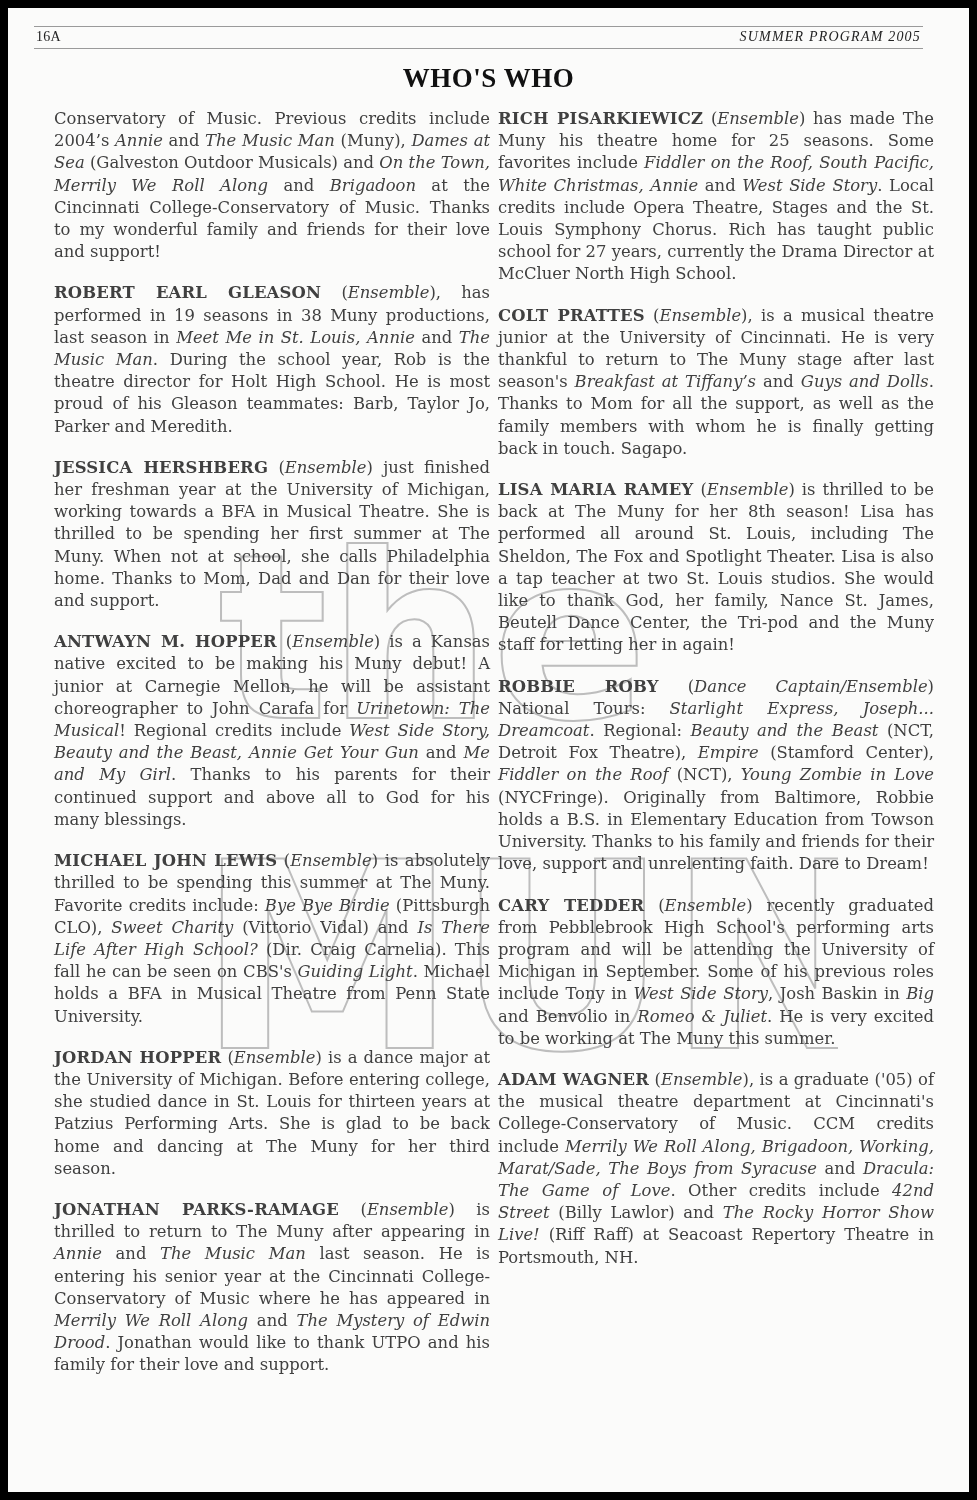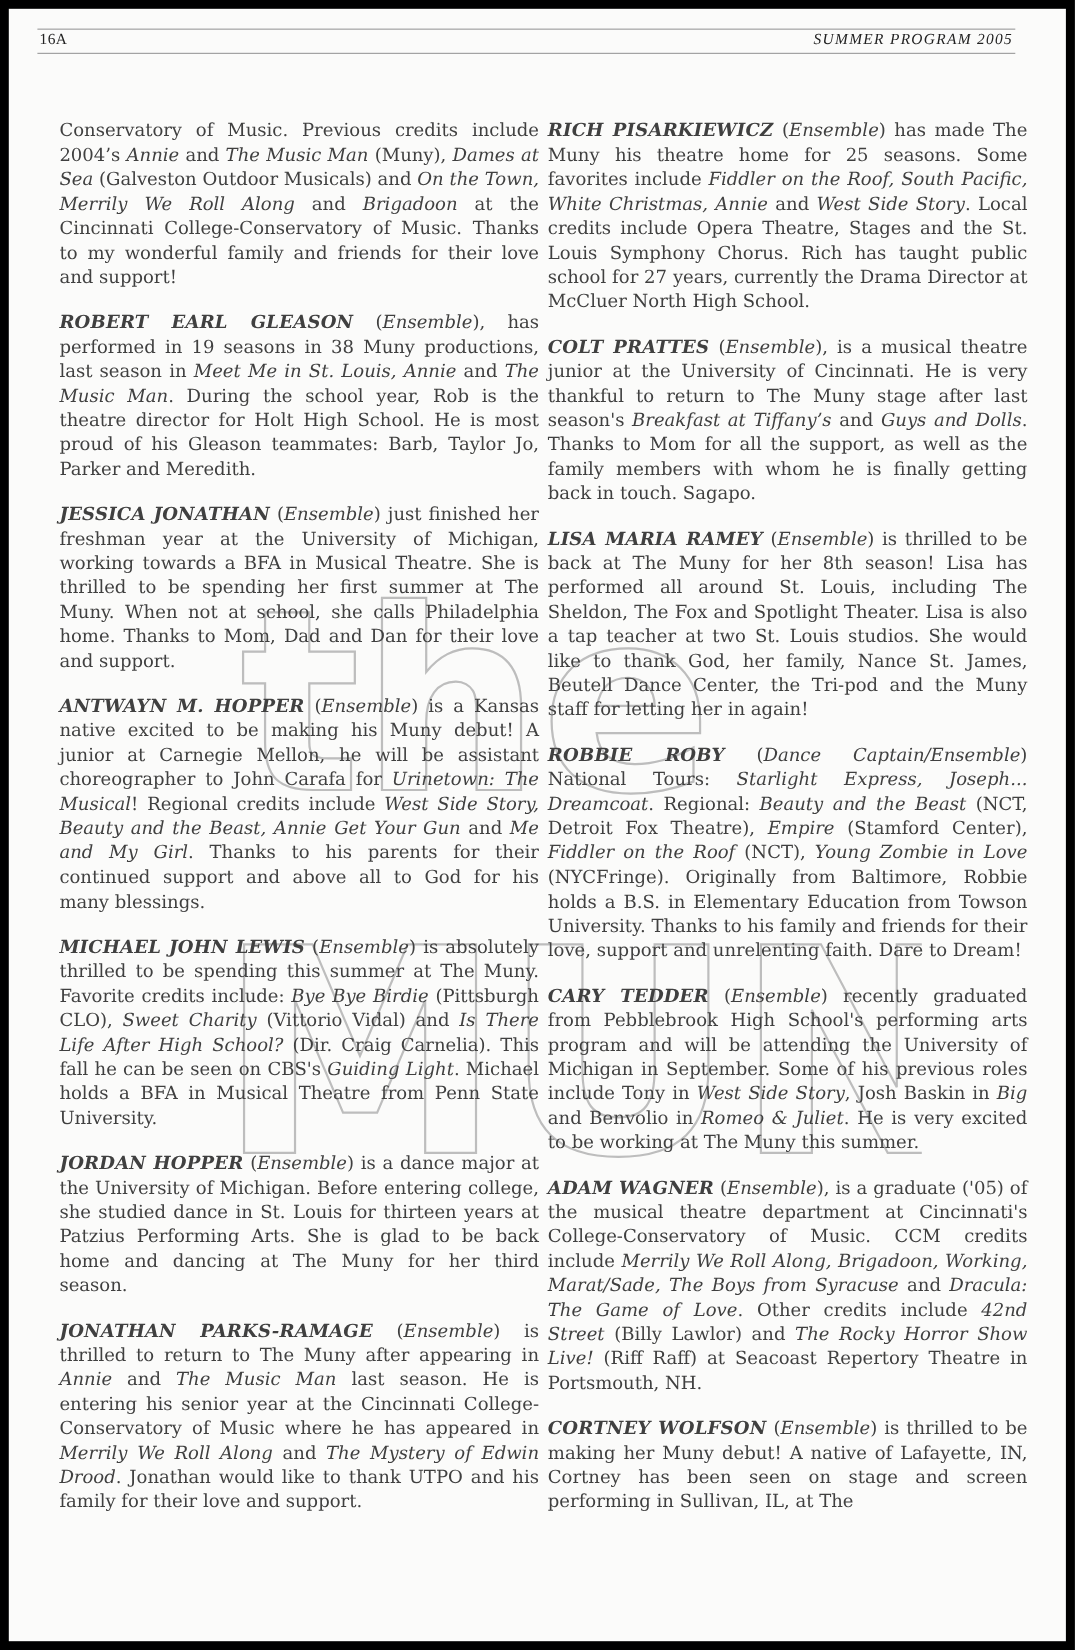--- a/index.html
+++ b/index.html
@@ -19,51 +19,51 @@
     font-family: "Liberation Serif", serif; font-weight: bold; font-size: 27px; color: #111; letter-spacing: 0.5px;
   }
   .col {
     position: absolute; top: 100px; width: 436px;
     font-family: "DejaVu Serif", serif; font-size: 16.4px; line-height: 22.2px; color: #404040;
     text-align: justify; z-index: 2;
   }
   .col.left { left: 46px; }
   .col.right { left: 490px; }
   .bio { margin: 0 0 19px 0; }
-  .bio .name { font-weight: bold; letter-spacing: 0.2px; font-style: italic; }
+  .bio .name { font-weight: bold; letter-spacing: 0.2px; }
   .bio i { font-style: italic; }
   .watermark {
     position: absolute; left: 190px; top: 480px; width: 640px; height: 620px; z-index: 1; pointer-events: none;
   }
 </style>
 </head>
 <body>
 
 <div class="page">
   <div class="rule top"></div>
   <div class="hdr left">16A</div>
   <div class="hdr right">SUMMER PROGRAM 2005</div>
   <div class="rule bot"></div>
 
+  <div class="title">WHO'S WHO</div>
 
   <svg class="watermark" viewBox="0 0 640 620" fill="none" stroke="#b8b8b8" stroke-width="2">
     <text x="10" y="250" font-family="DejaVu Sans, sans-serif" font-size="230" font-weight="bold" stroke="#bdbdbd" fill="none"><tspan x="20" y="230">the</tspan><tspan x="0" y="560" font-size="260">MUNY</tspan></text>
   </svg>
 
   <div class="col left" id="col-left">
       <p class="bio"><span>Conservatory of Music. Previous credits include 2004’s </span><i>Annie</i><span> and </span><i>The Music Man</i><span> (Muny), </span><i>Dames at Sea</i><span> (Galveston Outdoor Musicals) and </span><i>On the Town, Merrily We Roll Along</i><span> and </span><i>Brigadoon</i><span> at the Cincinnati College-Conservatory of Music. Thanks to my wonderful family and friends for their love and support!</span></p>
       <p class="bio"><span class="name">ROBERT EARL GLEASON</span><span> (</span><i>Ensemble</i><span>), has performed in 19 seasons in 38 Muny productions, last season in </span><i>Meet Me in St. Louis, Annie</i><span> and </span><i>The Music Man</i><span>. During the school year, Rob is the theatre director for Holt High School. He is most proud of his Gleason teammates: Barb, Taylor Jo, Parker and Meredith.</span></p>
-      <p class="bio"><span class="name">JESSICA JONATHAN</span><span> (</span><i>Ensemble</i><span>) just finished her freshman year at the University of Michigan, working towards a BFA in Musical Theatre. She is thrilled to be spending her first summer at The Muny. When not at school, she calls Philadelphia home. Thanks to Mom, Dad and Dan for their love and support.</span></p>
+      <p class="bio"><span class="name">JESSICA HERSHBERG</span><span> (</span><i>Ensemble</i><span>) just finished her freshman year at the University of Michigan, working towards a BFA in Musical Theatre. She is thrilled to be spending her first summer at The Muny. When not at school, she calls Philadelphia home. Thanks to Mom, Dad and Dan for their love and support.</span></p>
       <p class="bio"><span class="name">ANTWAYN M. HOPPER</span><span> (</span><i>Ensemble</i><span>) is a Kansas native excited to be making his Muny debut! A junior at Carnegie Mellon, he will be assistant choreographer to John Carafa for </span><i>Urinetown: The Musical</i><span>! Regional credits include </span><i>West Side Story, Beauty and the Beast, Annie Get Your Gun</i><span> and </span><i>Me and My Girl</i><span>. Thanks to his parents for their continued support and above all to God for his many blessings.</span></p>
       <p class="bio"><span class="name">MICHAEL JOHN LEWIS</span><span> (</span><i>Ensemble</i><span>) is absolutely thrilled to be spending this summer at The Muny. Favorite credits include: </span><i>Bye Bye Birdie</i><span> (Pittsburgh CLO), </span><i>Sweet Charity</i><span> (Vittorio Vidal) and </span><i>Is There Life After High School?</i><span> (Dir. Craig Carnelia). This fall he can be seen on CBS's </span><i>Guiding Light</i><span>. Michael holds a BFA in Musical Theatre from Penn State University.</span></p>
       <p class="bio"><span class="name">JORDAN HOPPER</span><span> (</span><i>Ensemble</i><span>) is a dance major at the University of Michigan. Before entering college, she studied dance in St. Louis for thirteen years at Patzius Performing Arts. She is glad to be back home and dancing at The Muny for her third season.</span></p>
       <p class="bio"><span class="name">JONATHAN PARKS-RAMAGE</span><span> (</span><i>Ensemble</i><span>) is thrilled to return to The Muny after appearing in </span><i>Annie</i><span> and </span><i>The Music Man</i><span> last season. He is entering his senior year at the Cincinnati College-Conservatory of Music where he has appeared in </span><i>Merrily We Roll Along</i><span> and </span><i>The Mystery of Edwin Drood</i><span>. Jonathan would like to thank UTPO and his family for their love and support.</span></p>
     </div>
   <div class="col right" id="col-right">
       <p class="bio"><span class="name">RICH PISARKIEWICZ</span><span> (</span><i>Ensemble</i><span>) has made The Muny his theatre home for 25 seasons. Some favorites include </span><i>Fiddler on the Roof, South Pacific, White Christmas, Annie</i><span> and </span><i>West Side Story</i><span>. Local credits include Opera Theatre, Stages and the St. Louis Symphony Chorus. Rich has taught public school for 27 years, currently the Drama Director at McCluer North High School.</span></p>
       <p class="bio"><span class="name">COLT PRATTES</span><span> (</span><i>Ensemble</i><span>), is a musical theatre junior at the University of Cincinnati. He is very thankful to return to The Muny stage after last season's </span><i>Breakfast at Tiffany’s</i><span> and </span><i>Guys and Dolls</i><span>. Thanks to Mom for all the support, as well as the family members with whom he is finally getting back in touch. Sagapo.</span></p>
       <p class="bio"><span class="name">LISA MARIA RAMEY</span><span> (</span><i>Ensemble</i><span>) is thrilled to be back at The Muny for her 8th season! Lisa has performed all around St. Louis, including The Sheldon, The Fox and Spotlight Theater. Lisa is also a tap teacher at two St. Louis studios. She would like to thank God, her family, Nance St. James, Beutell Dance Center, the Tri-pod and the Muny staff for letting her in again!</span></p>
       <p class="bio"><span class="name">ROBBIE ROBY</span><span> (</span><i>Dance Captain/Ensemble</i><span>) National Tours: </span><i>Starlight Express, Joseph... Dreamcoat</i><span>. Regional: </span><i>Beauty and the Beast</i><span> (NCT, Detroit Fox Theatre), </span><i>Empire</i><span> (Stamford Center), </span><i>Fiddler on the Roof</i><span> (NCT), </span><i>Young Zombie in Love</i><span> (NYCFringe). Originally from Baltimore, Robbie holds a B.S. in Elementary Education from Towson University. Thanks to his family and friends for their love, support and unrelenting faith. Dare to Dream!</span></p>
       <p class="bio"><span class="name">CARY TEDDER</span><span> (</span><i>Ensemble</i><span>) recently graduated from Pebblebrook High School's performing arts program and will be attending the University of Michigan in September. Some of his previous roles include Tony in </span><i>West Side Story</i><span>, Josh Baskin in </span><i>Big</i><span> and Benvolio in </span><i>Romeo &amp; Juliet</i><span>. He is very excited to be working at The Muny this summer.</span></p>
       <p class="bio"><span class="name">ADAM WAGNER</span><span> (</span><i>Ensemble</i><span>), is a graduate ('05) of the musical theatre department at Cincinnati's College-Conservatory of Music. CCM credits include </span><i>Merrily We Roll Along, Brigadoon, Working, Marat/Sade, The Boys from Syracuse</i><span> and </span><i>Dracula: The Game of Love</i><span>. Other credits include </span><i>42nd Street</i><span> (Billy Lawlor) and </span><i>The Rocky Horror Show Live!</i><span> (Riff Raff) at Seacoast Repertory Theatre in Portsmouth, NH.</span></p>
-      <p class="bio"><span class="name">CORTNEY WOLFSON</span><span> (</span><i>Ensemble</i><span>) is thrilled to be making her Muny debut!  A native of Lafayette, IN, Cortney has been seen on stage and screen performing in Sullivan, IL, at The</span></p>
     </div>
 </div>
 
 </body></html>

